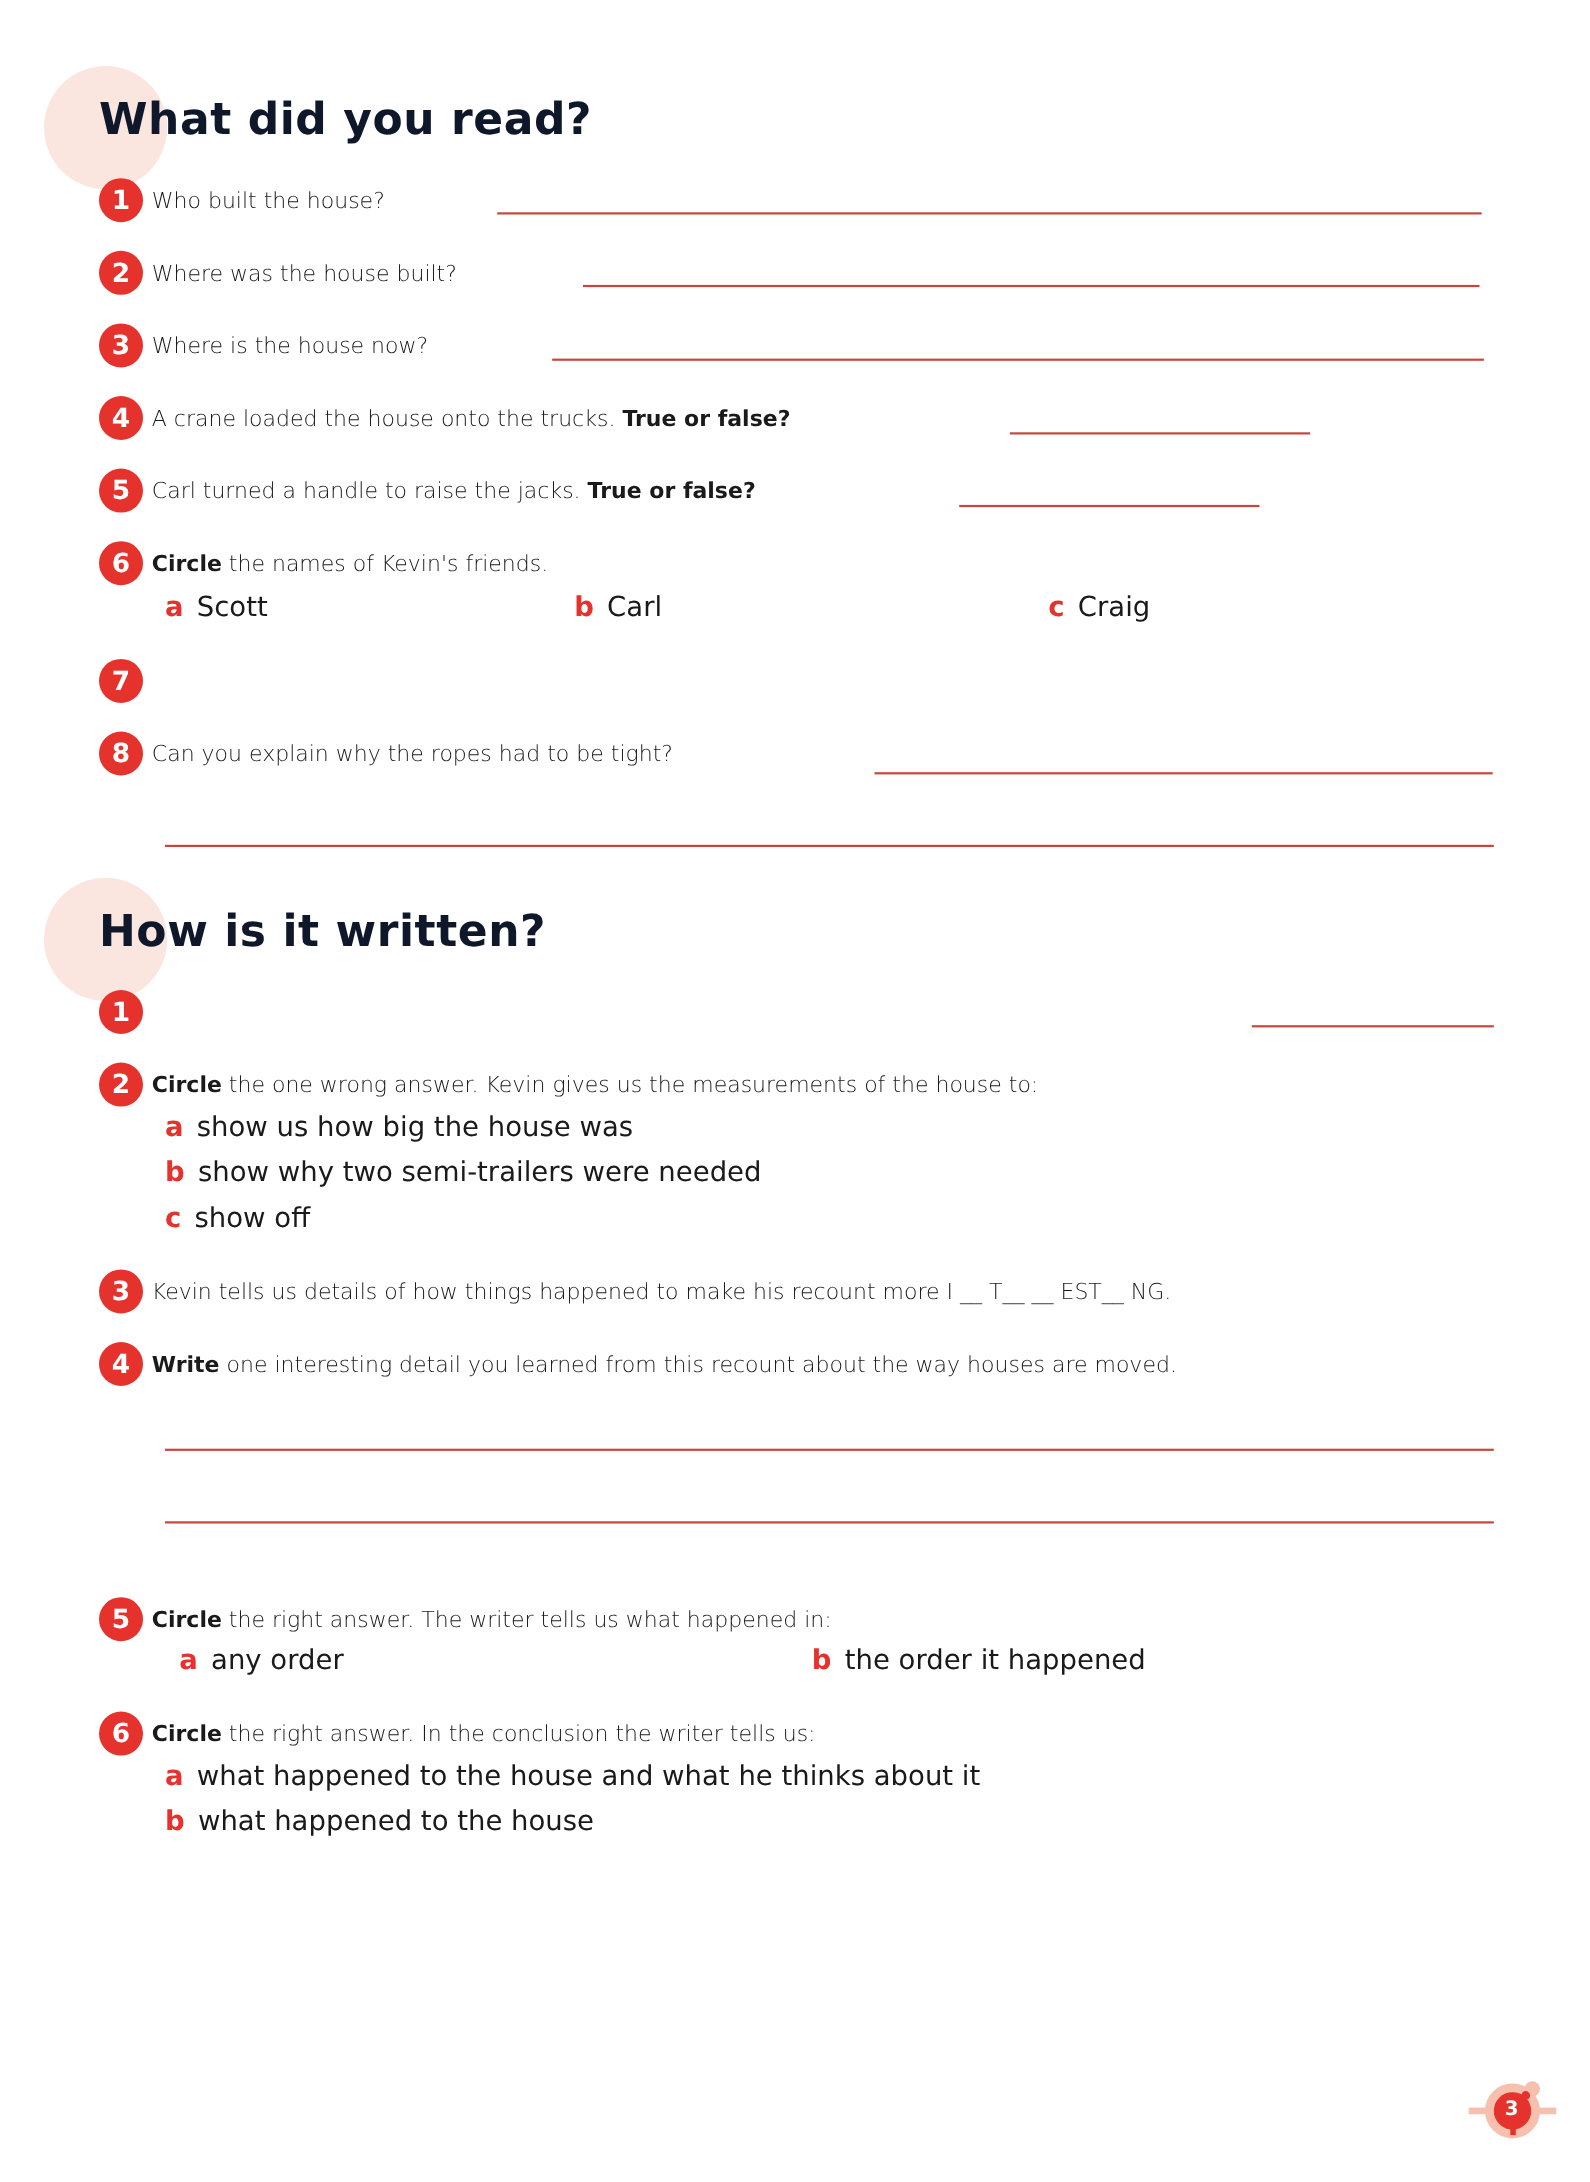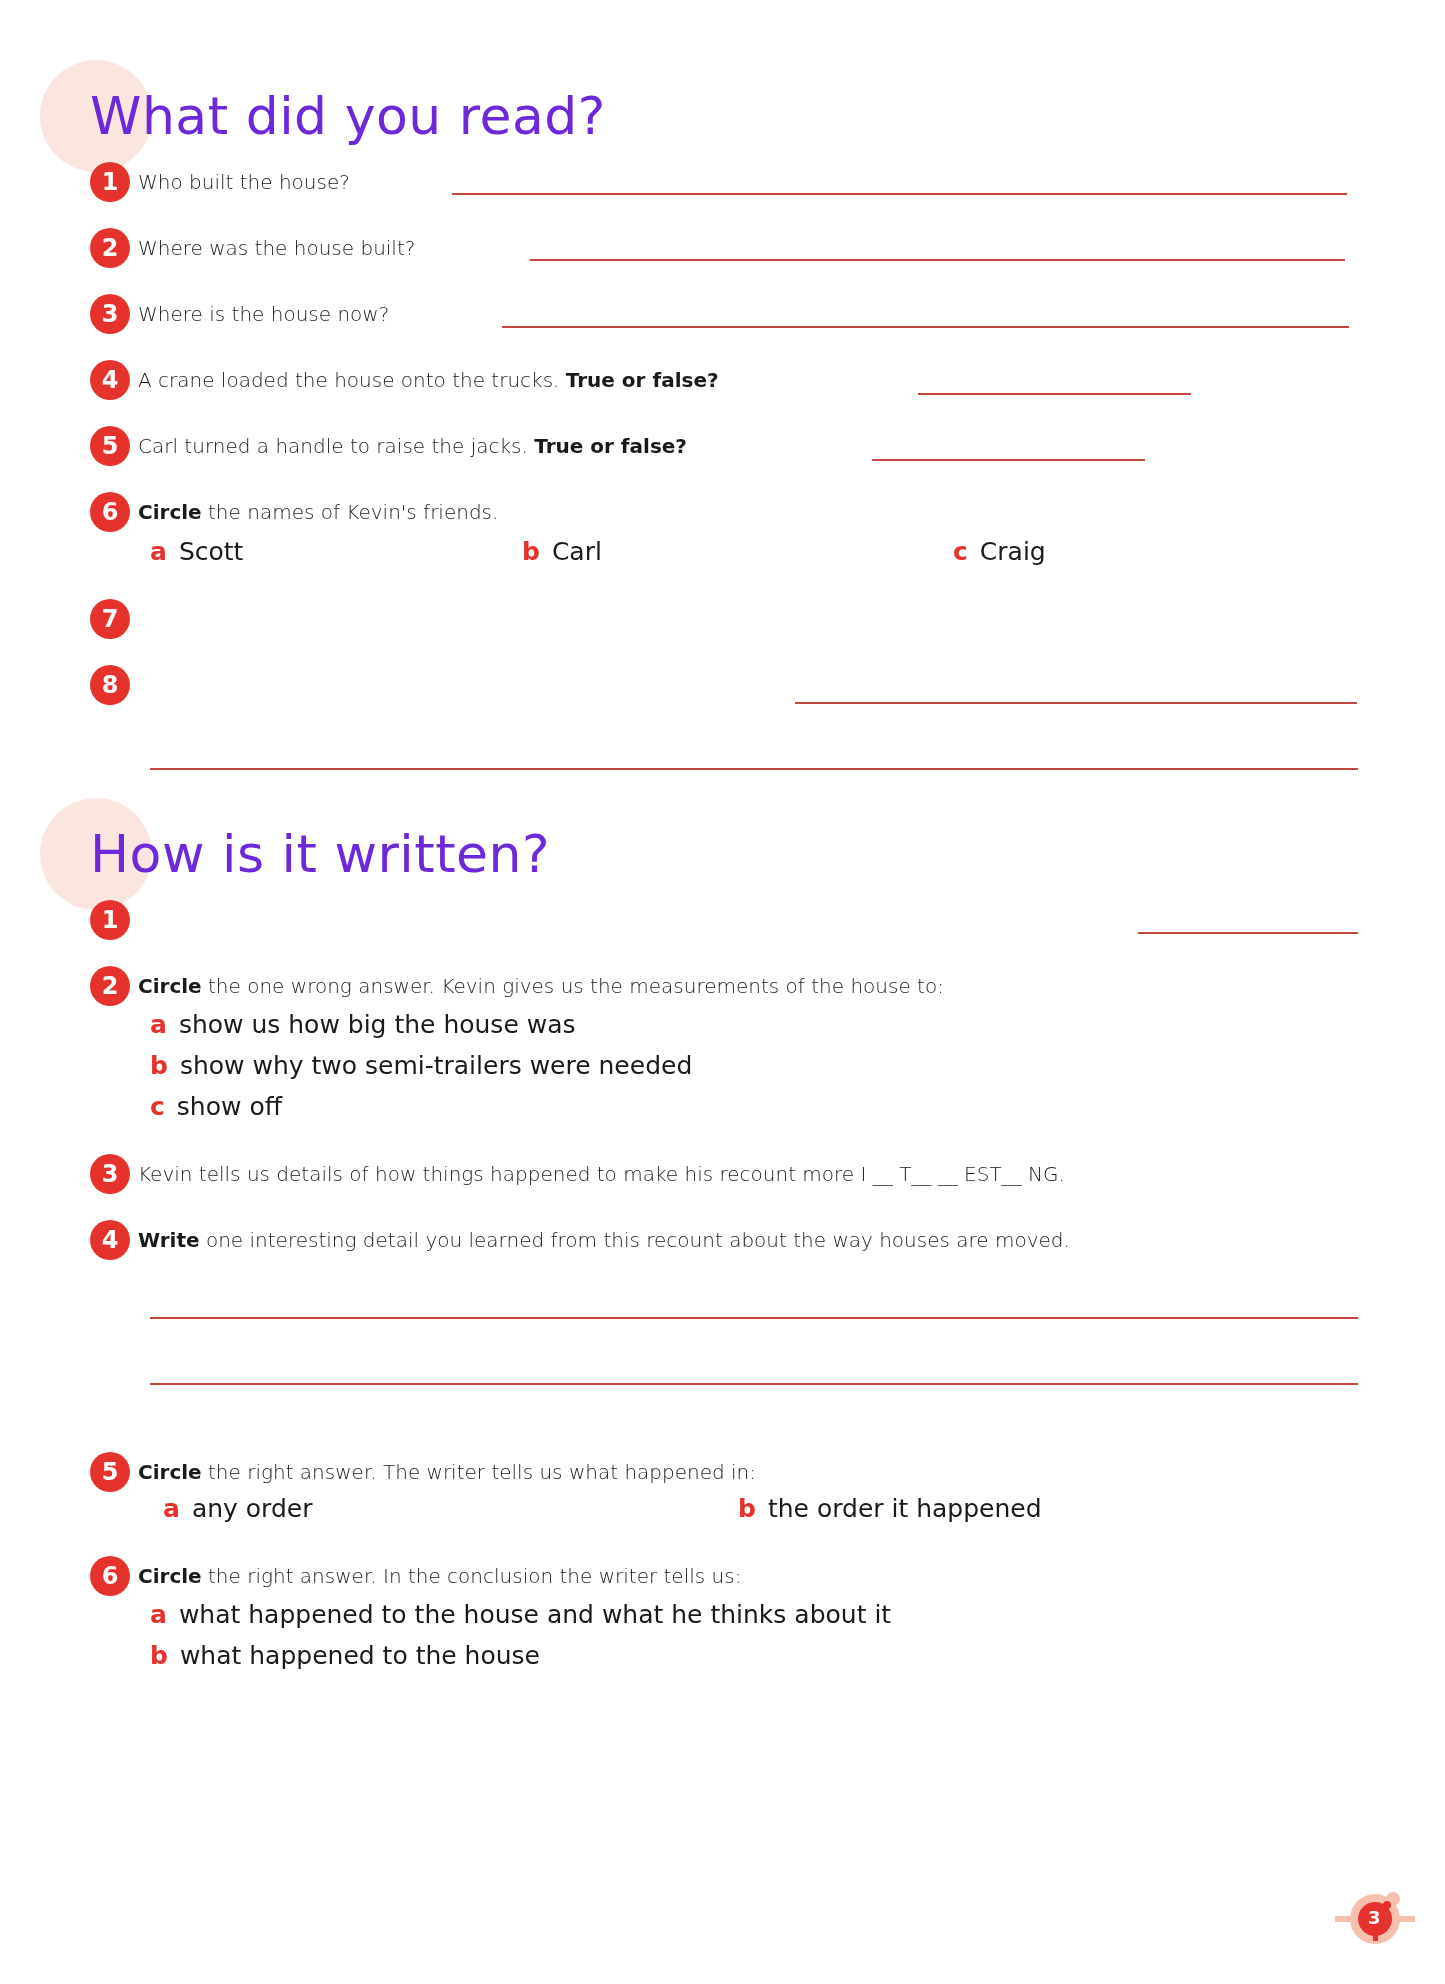--- a/index.html
+++ b/index.html
@@ -1,20 +1,20 @@
 <!DOCTYPE html>
 <html><head>
 <meta charset="utf-8">
 <style>
   * { box-sizing: border-box; margin: 0; padding: 0; }
   html, body { width: 1445px; height: 1984px; background: #ffffff; overflow: hidden; }
   body { position: relative; font-family: "DejaVu Sans", sans-serif; color: #1a1a1a; }
   .abs { position: absolute; }
   .deco-circle { position: absolute; border-radius: 50%; background: #fbe6df; }
-  .heading { position: absolute; font-family: "DejaVu Sans", sans-serif; font-weight: normal; color: #6d28d9; font-size: 52px; letter-spacing: 0.5px; }
+  .heading { position: absolute; font-family: "DejaVu Sans", sans-serif; font-weight: bold; color: #0f172a; font-size: 40px; letter-spacing: 0.5px; }
   .q-row { position: absolute; left: 90px; display: flex; align-items: center; white-space: nowrap; }
   .badge { width: 40px; height: 40px; border-radius: 50%; background: #e5322d; color: #fff; font-weight: bold; font-size: 24px; display: flex; align-items: center; justify-content: center; flex: none; margin-right: 8px; }
   .q-text { font-size: 20px; font-weight: 300; color: #1a1a1a; }
   .q-text b { font-weight: bold; }
   .opt { position: absolute; font-size: 25px; white-space: nowrap; color: #1a1a1a; }
   .opt .letter { color: #e5322d; font-weight: bold; margin-right: 12px; }
   .line { position: absolute; height: 2px; background: #c7473c; }
   .pg { position: absolute; left: 1335px; top: 1885px; width: 80px; height: 70px; }
 </style>
 </head>
@@ -60,20 +60,21 @@
 <div class="opt" style="left:150px;top:537px;"><span class="letter">a</span><span>Scott</span></div>
 <div class="opt" style="left:522px;top:537px;"><span class="letter">b</span><span>Carl</span></div>
 <div class="opt" style="left:953px;top:537px;"><span class="letter">c</span><span>Craig</span></div>
 
 <div class="q-row" style="top:599px;">
   <span class="badge">7</span>
 </div>
 
 <div class="q-row" style="top:665px;">
   <span class="badge">8</span>
+  <span class="q-text">Can you explain why the ropes had to be tight?</span>
 </div>
 <div class="line" style="left:795px;top:702px;width:562px;"></div>
 <div class="line" style="left:150px;top:768px;width:1208px;"></div>
 
 <div class="deco-circle" style="left:40px;top:798px;width:112px;height:112px;"></div>
 <div class="heading" style="left:90px;top:824px;">How is it written?</div>
 
 <div class="q-row" style="top:900px;">
   <span class="badge">1</span>
 </div>

